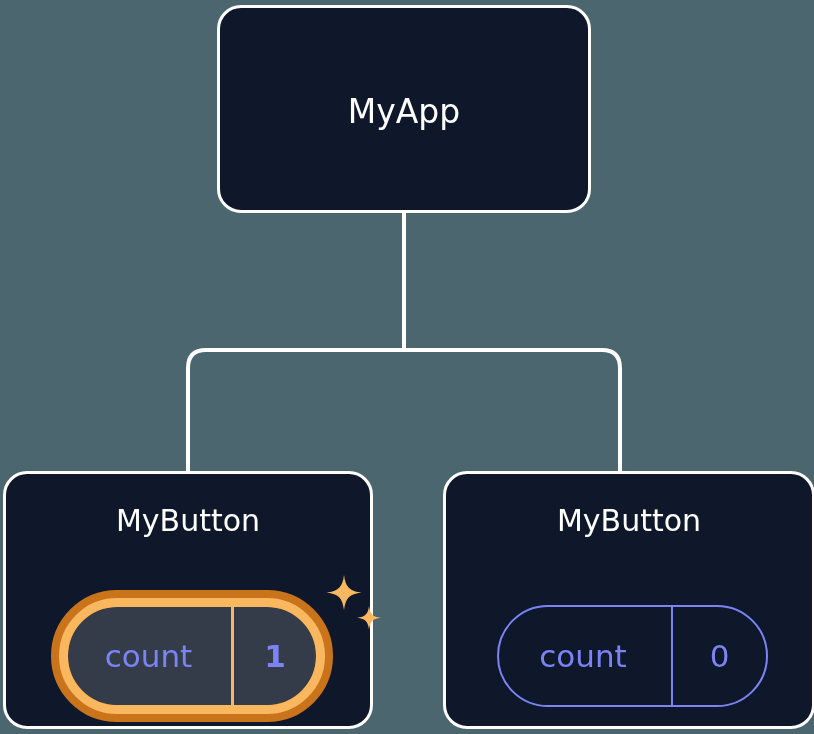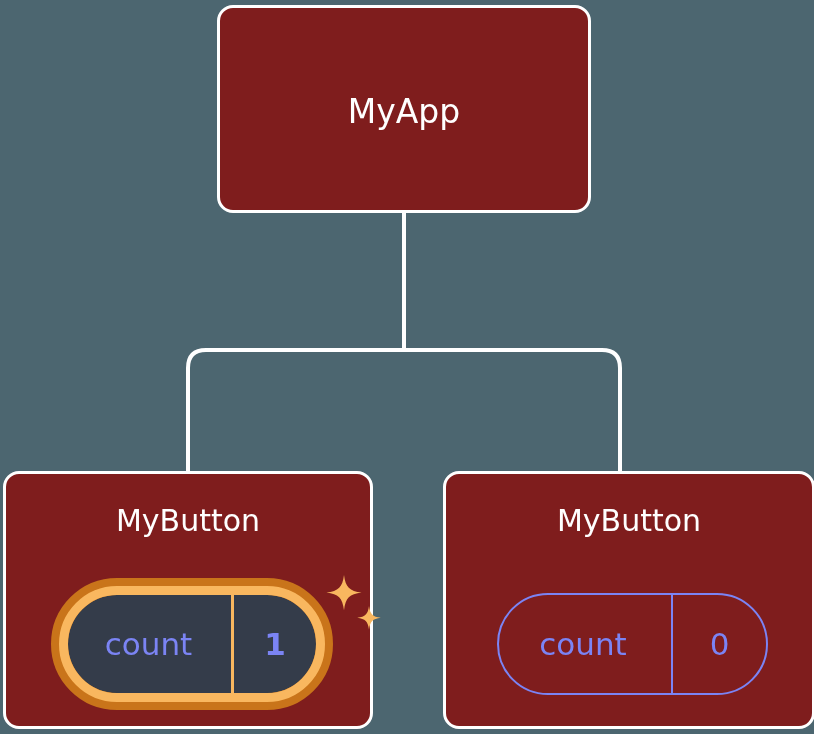--- a/index.html
+++ b/index.html
@@ -23,23 +23,23 @@
     left: 0;
     top: 0;
     width: 814px;
     height: 734px;
   }
 
   
   .node {
     position: absolute;
     box-sizing: border-box;
-    background: #7f1d1d;
+    background: #0f172a;
     border: 3px solid #ffffff;
-    border-radius: 16px;
+    border-radius: 24px;
     z-index: 2;
   }
   .node-title {
     position: absolute;
     left: 0;
     right: 0;
     text-align: center;
     color: #ffffff;
     font-weight: 400;
     white-space: nowrap;
@@ -73,20 +73,21 @@
     font-size: 30px;
   }
 
   
   .pill {
     position: absolute;
     box-sizing: border-box;
     display: flex;
     align-items: stretch;
     border-radius: 999px;
+    margin-top: 12px;
   }
   .pill-key, .pill-val {
     display: flex;
     align-items: center;
     justify-content: center;
     box-sizing: border-box;
     white-space: nowrap;
   }
 
   

